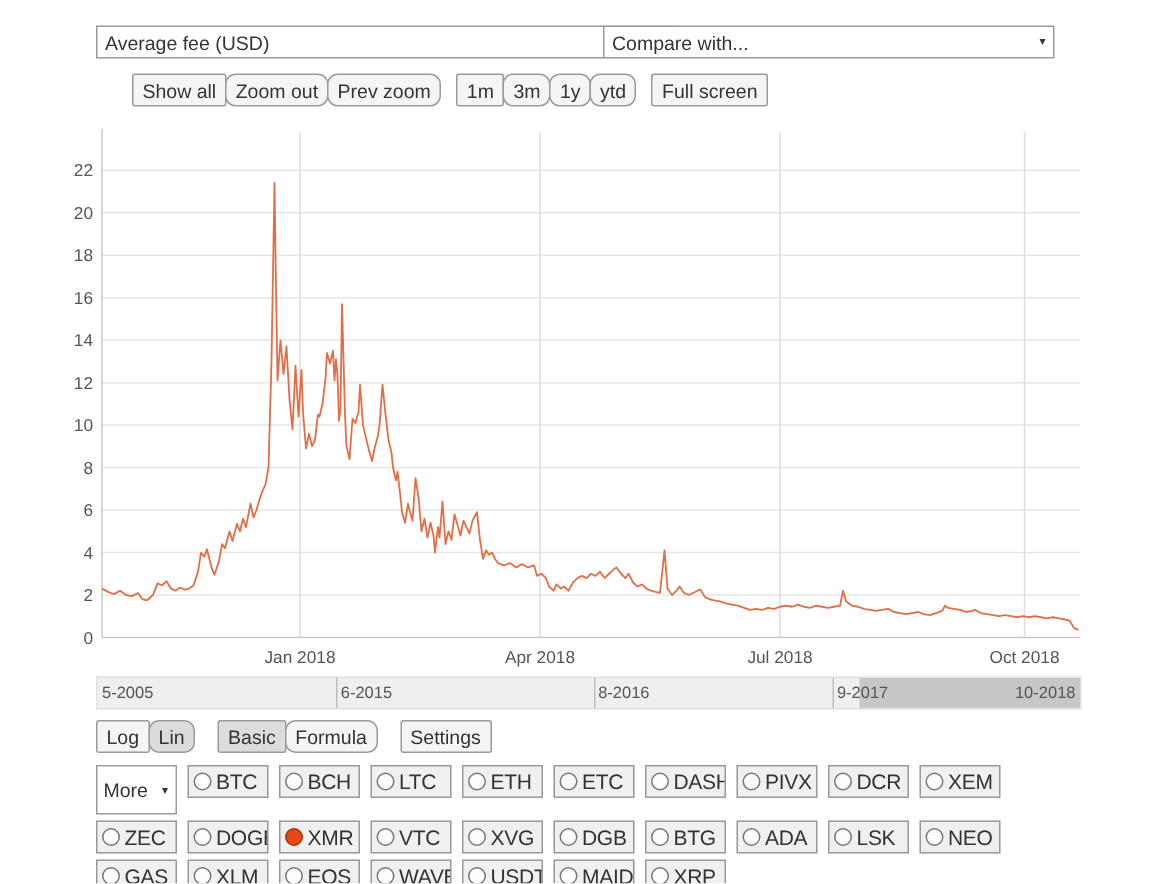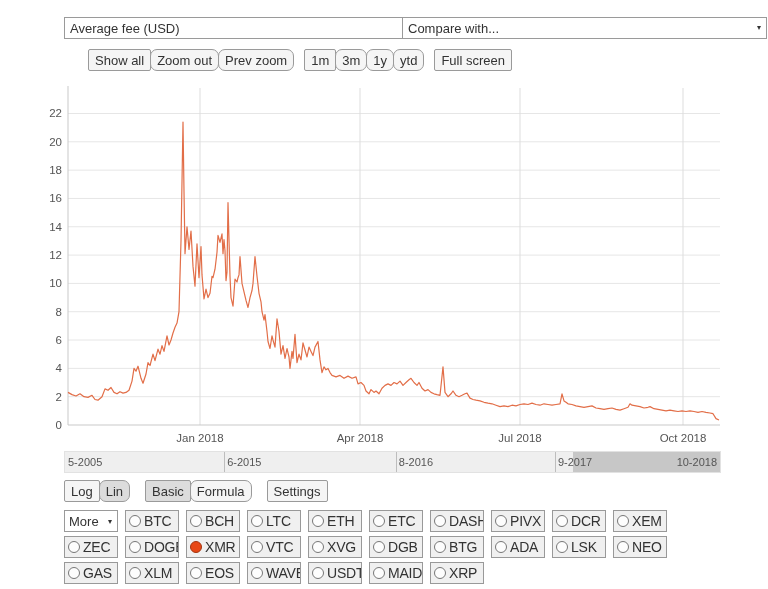--- a/index.html
+++ b/index.html
@@ -47,36 +47,36 @@
     height:22px;box-sizing:border-box;border:1px solid #999;background:#f0f0f0;
     display:flex;align-items:center;padding:0 2px 0 3px;
     font-size:14px;letter-spacing:-0.2px;cursor:pointer;overflow:hidden;white-space:nowrap;
   }
   .radio{
     width:12px;height:12px;border-radius:50%;border:1px solid #777;
     background:#fdfdfd;margin-right:3px;flex:0 0 auto;box-sizing:border-box;
   }
   .radio.on{background:#e84816;border-color:#a33510;}
   .coin-more{
-    height:22px;box-sizing:border-box;border:1px solid #9a9a9a;background:#fff;
+    height:33px;box-sizing:border-box;border:1px solid #9a9a9a;background:#fff;
     display:flex;align-items:center;padding:0 4px;position:relative;font-size:13px;cursor:pointer;
   }
   .coin-more .caret{position:absolute;right:5px;font-size:8px;color:#333;}
 </style>
 </head>
 <body>
 
 <div id="app">
 
   <div class="sel" id="metric-select" style="left:64px;top:17px;width:389px;">
     <span>Average fee (USD)</span>
     <span class="caret">▾</span>
   </div>
 
-  <div class="sel" id="compare-select" style="left:402px;top:17px;width:365px;">
+  <div class="sel" id="compare-select" style="left:402px;top:17px;width:301px;">
     <span>Compare with...</span>
     <span class="caret">▾</span>
   </div>
 
   <div class="btnrow" id="toolbar-top" style="left:64px;top:49px;gap:10px;padding-left:24px;">
       <div class="btn-group">
         <button class="ui">Show all</button>
         <button class="ui">Zoom out</button>
         <button class="ui">Prev zoom</button>
       </div>

